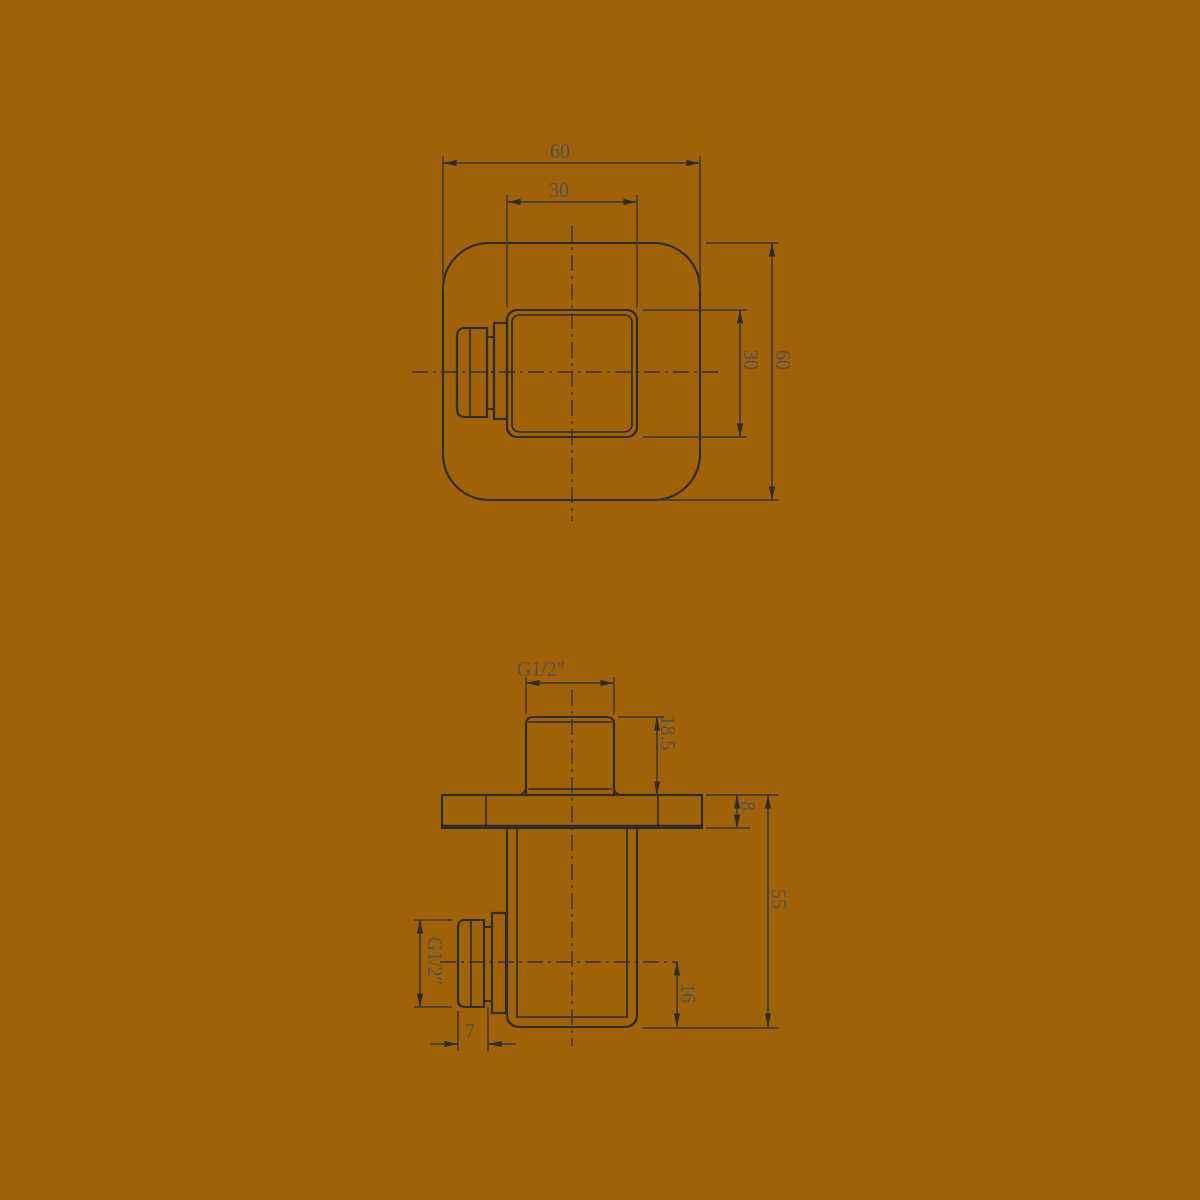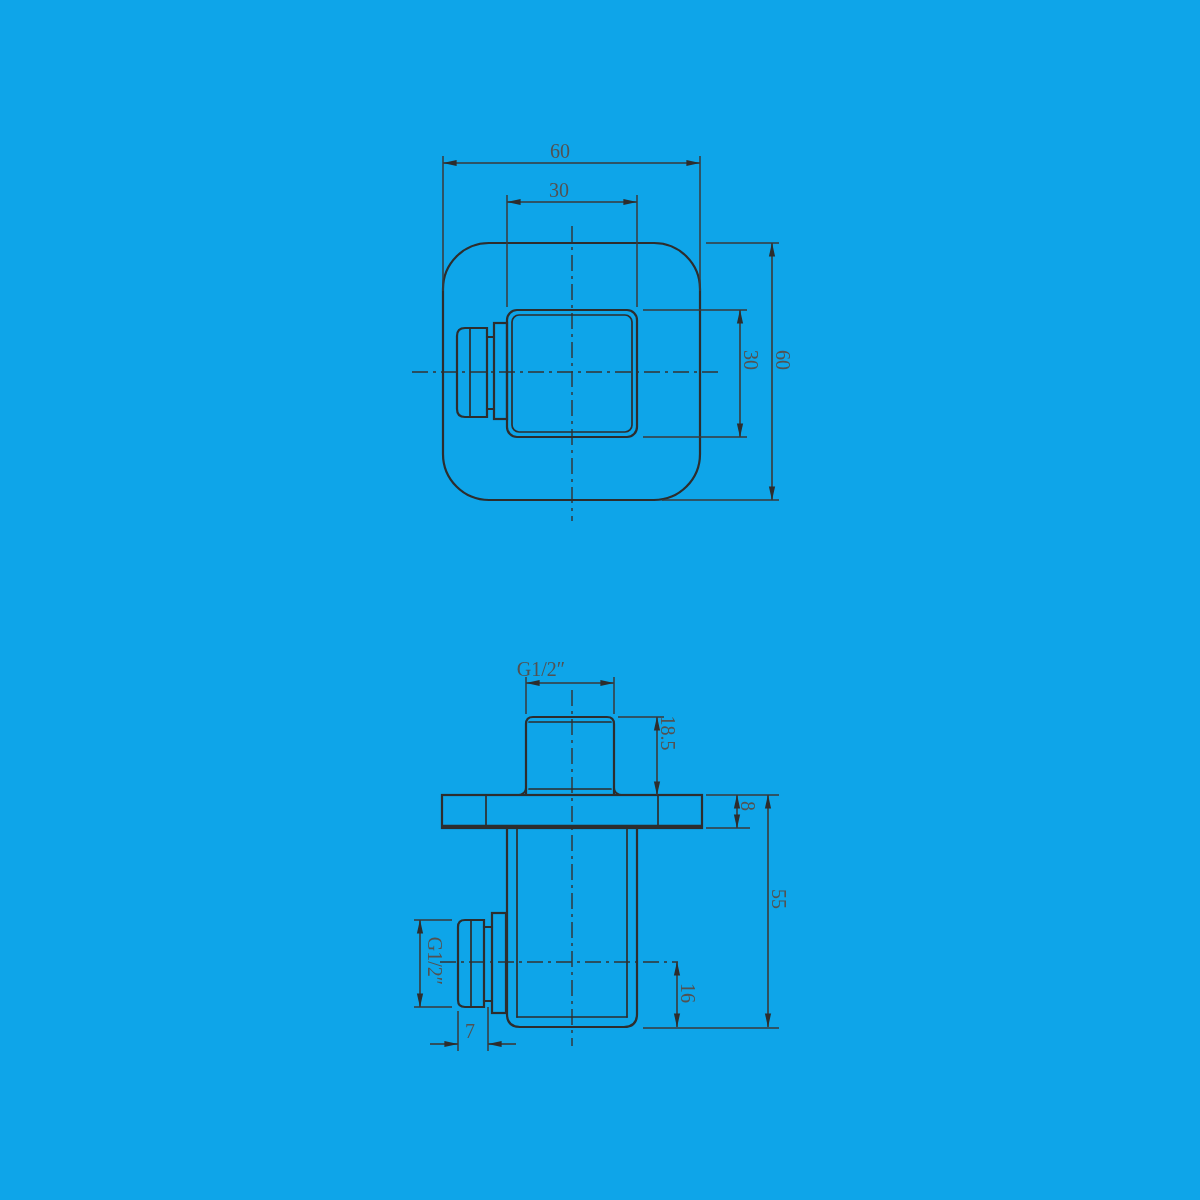--- a/index.html
+++ b/index.html
@@ -5,21 +5,21 @@
   html, body {
     margin: 0;
     padding: 0;
     background: #ffffff;
     font-family: "Liberation Serif", serif;
   }
   .canvas {
     position: relative;
     width: 1200px;
     height: 1200px;
-    background: #0ea5e9;
+    background: #a16207;
     overflow: hidden;
   }
   svg { display: block; }
   .obj   { fill: none; stroke: #2d2d2d; stroke-width: 2.2; stroke-linecap: round; }
   .obj2  { fill: none; stroke: #2d2d2d; stroke-width: 1.7; stroke-linecap: round; }
   .thick { fill: none; stroke: #2d2d2d; stroke-width: 3.4; }
   .dim   { fill: none; stroke: #3a3a3a; stroke-width: 1.6; }
   .ext   { fill: none; stroke: #3a3a3a; stroke-width: 1.5; }
   .cl    { fill: none; stroke: #333333; stroke-width: 1.4; stroke-dasharray: 16 5 3 5; }
   text.dimtxt {

